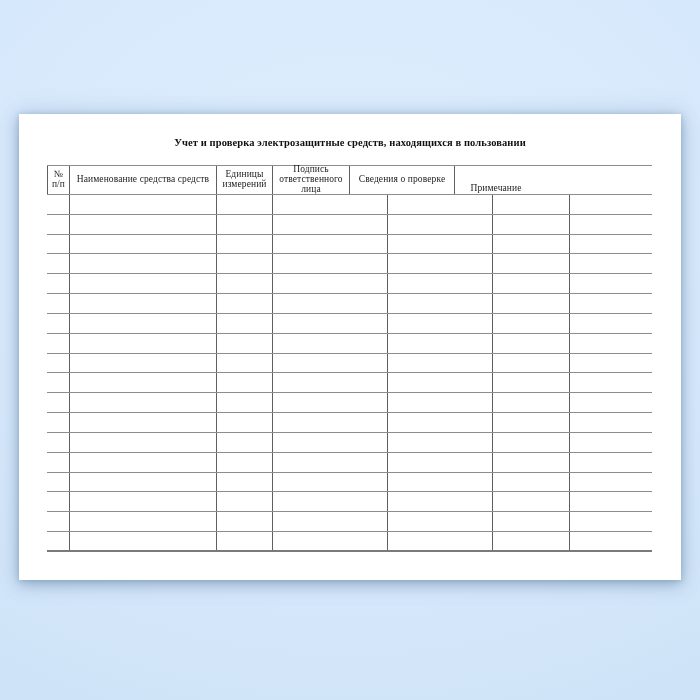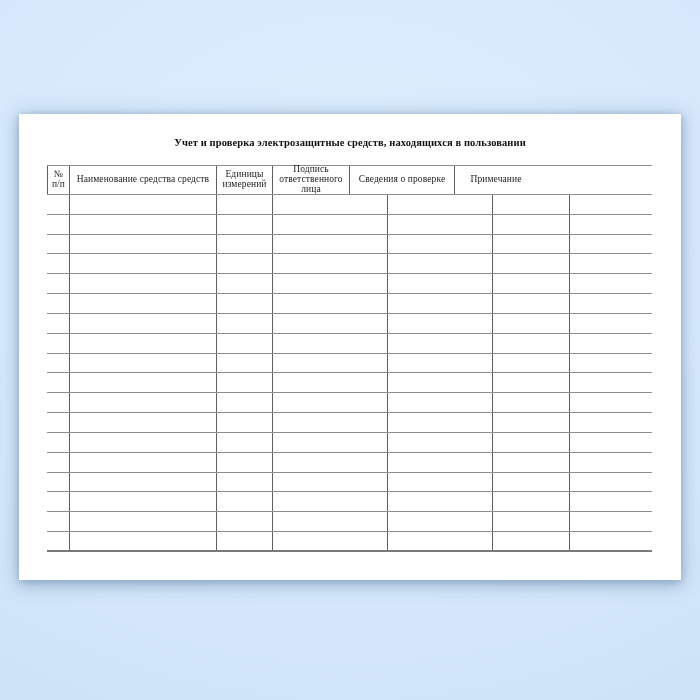--- a/index.html
+++ b/index.html
@@ -64,20 +64,21 @@
     box-sizing: border-box;
     flex: 0 0 auto;
     border-right: 1px solid #5f5f5f;
     display: flex;
     align-items: center;
     justify-content: center;
     text-align: center;
   }
   .cell:last-child {
     border-right: none;
+    align-items: flex-end;
   }
   .header-row .cell:first-child {
     border-left: 1px solid #5f5f5f;
   }
   .header-cell {
     font-size: 9.5px;
     line-height: 1.04;
     color: #1c1c1c;
     padding: 0 2px;
     letter-spacing: 0.1px;

